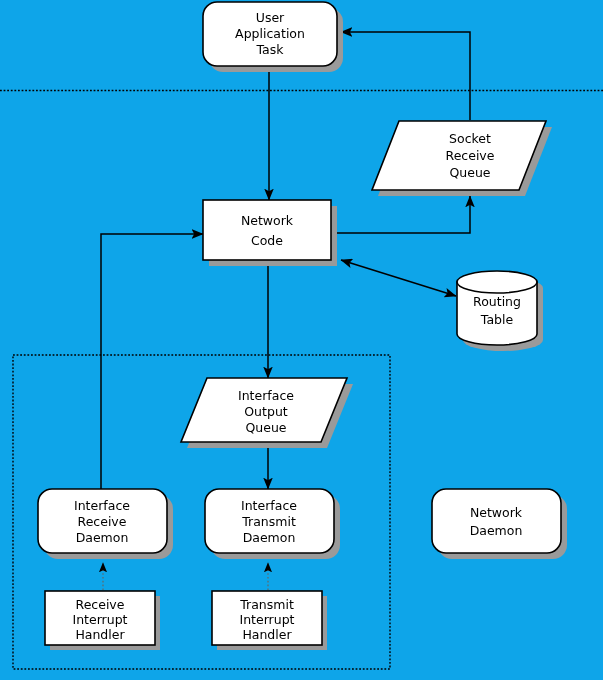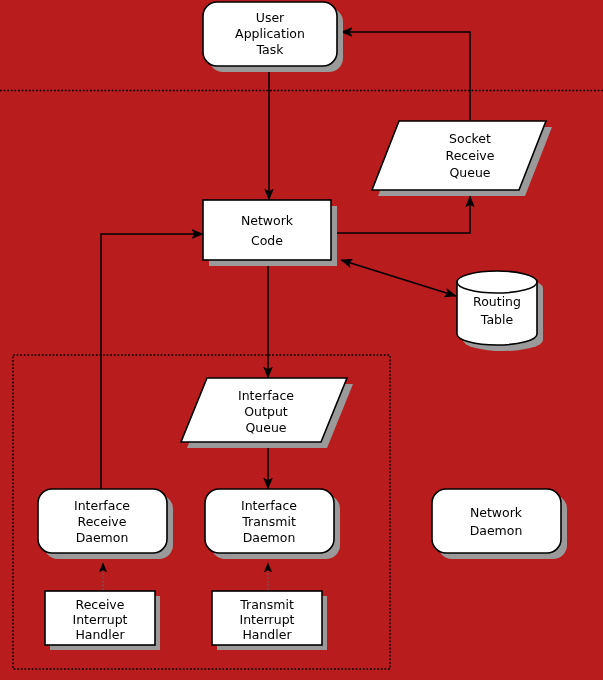--- a/index.html
+++ b/index.html
@@ -7,21 +7,21 @@
     padding: 0;
     background: #ffffff;
   }
   body {
     font-family: "DejaVu Sans", sans-serif;
   }
   #diagram-root {
     position: relative;
     width: 603px;
     height: 680px;
-    background: #b91c1c;
+    background: #0ea5e9;
     overflow: hidden;
   }
   #diagram-svg {
     position: absolute;
     left: 0;
     top: 0;
     width: 603px;
     height: 680px;
   }
   .node-label {

